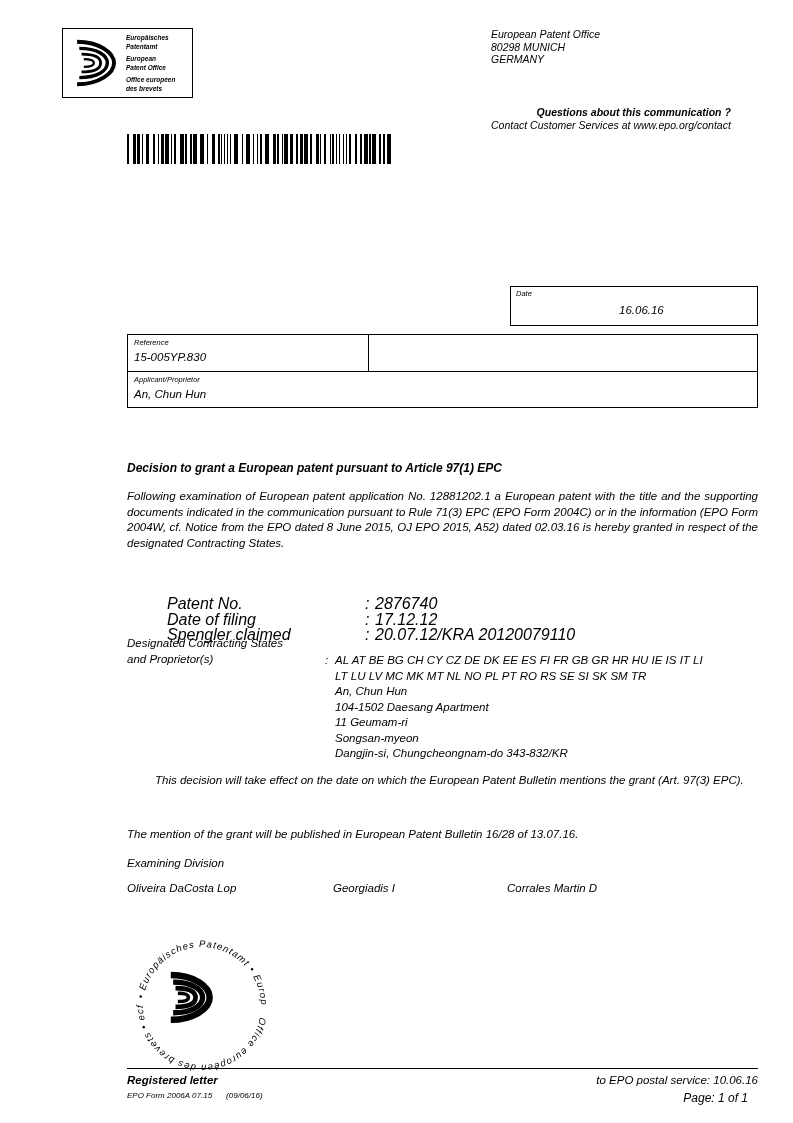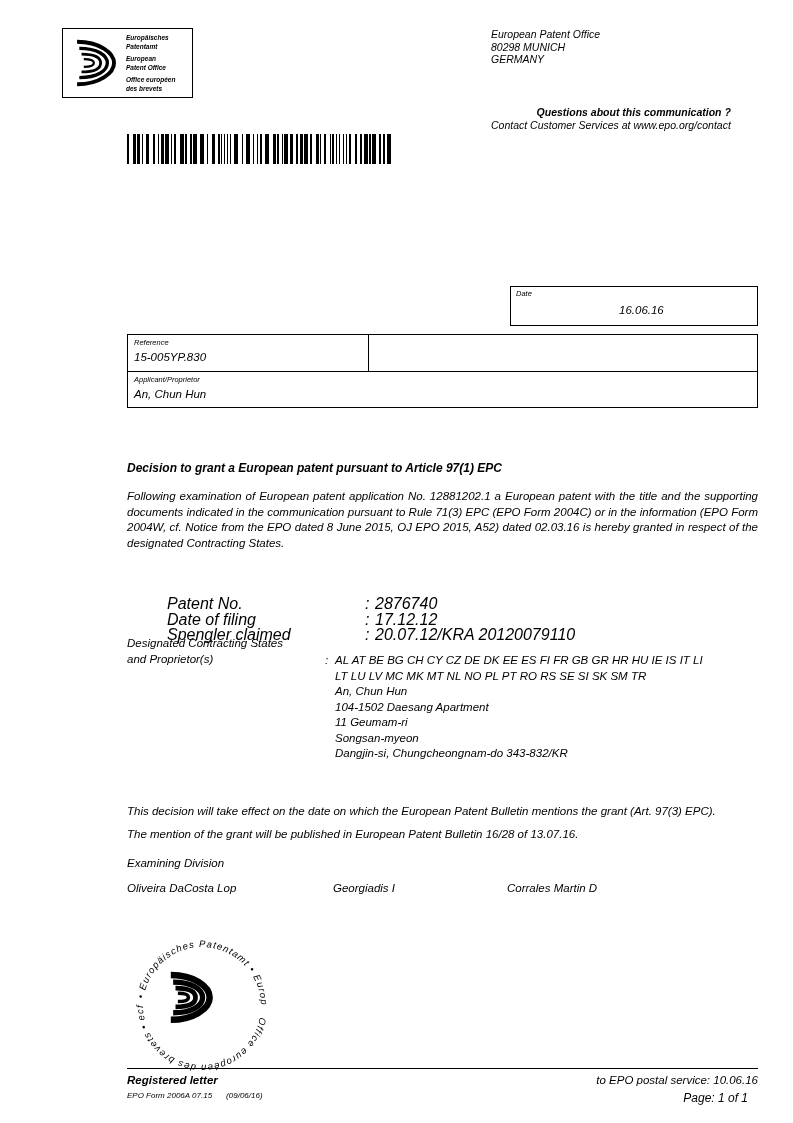--- a/index.html
+++ b/index.html
@@ -155,21 +155,21 @@
   }
   .para {
     position: absolute;
     left: 127px;
     width: 631px;
     font-size: 11.5px;
     line-height: 15.5px;
     text-align: justify;
   }
   .p-following { top: 489px; }
-  .p-effect { top: 804px; }
+  .p-effect { top: 773px; margin-left: 28px; }
   .p-mention { top: 827px; text-align: left; }
 
   
   .kv {
     position: absolute;
     left: 127px;
     top: 596px;
     font-size: 16px;
     line-height: 15.5px;
     margin-left: 40px;

